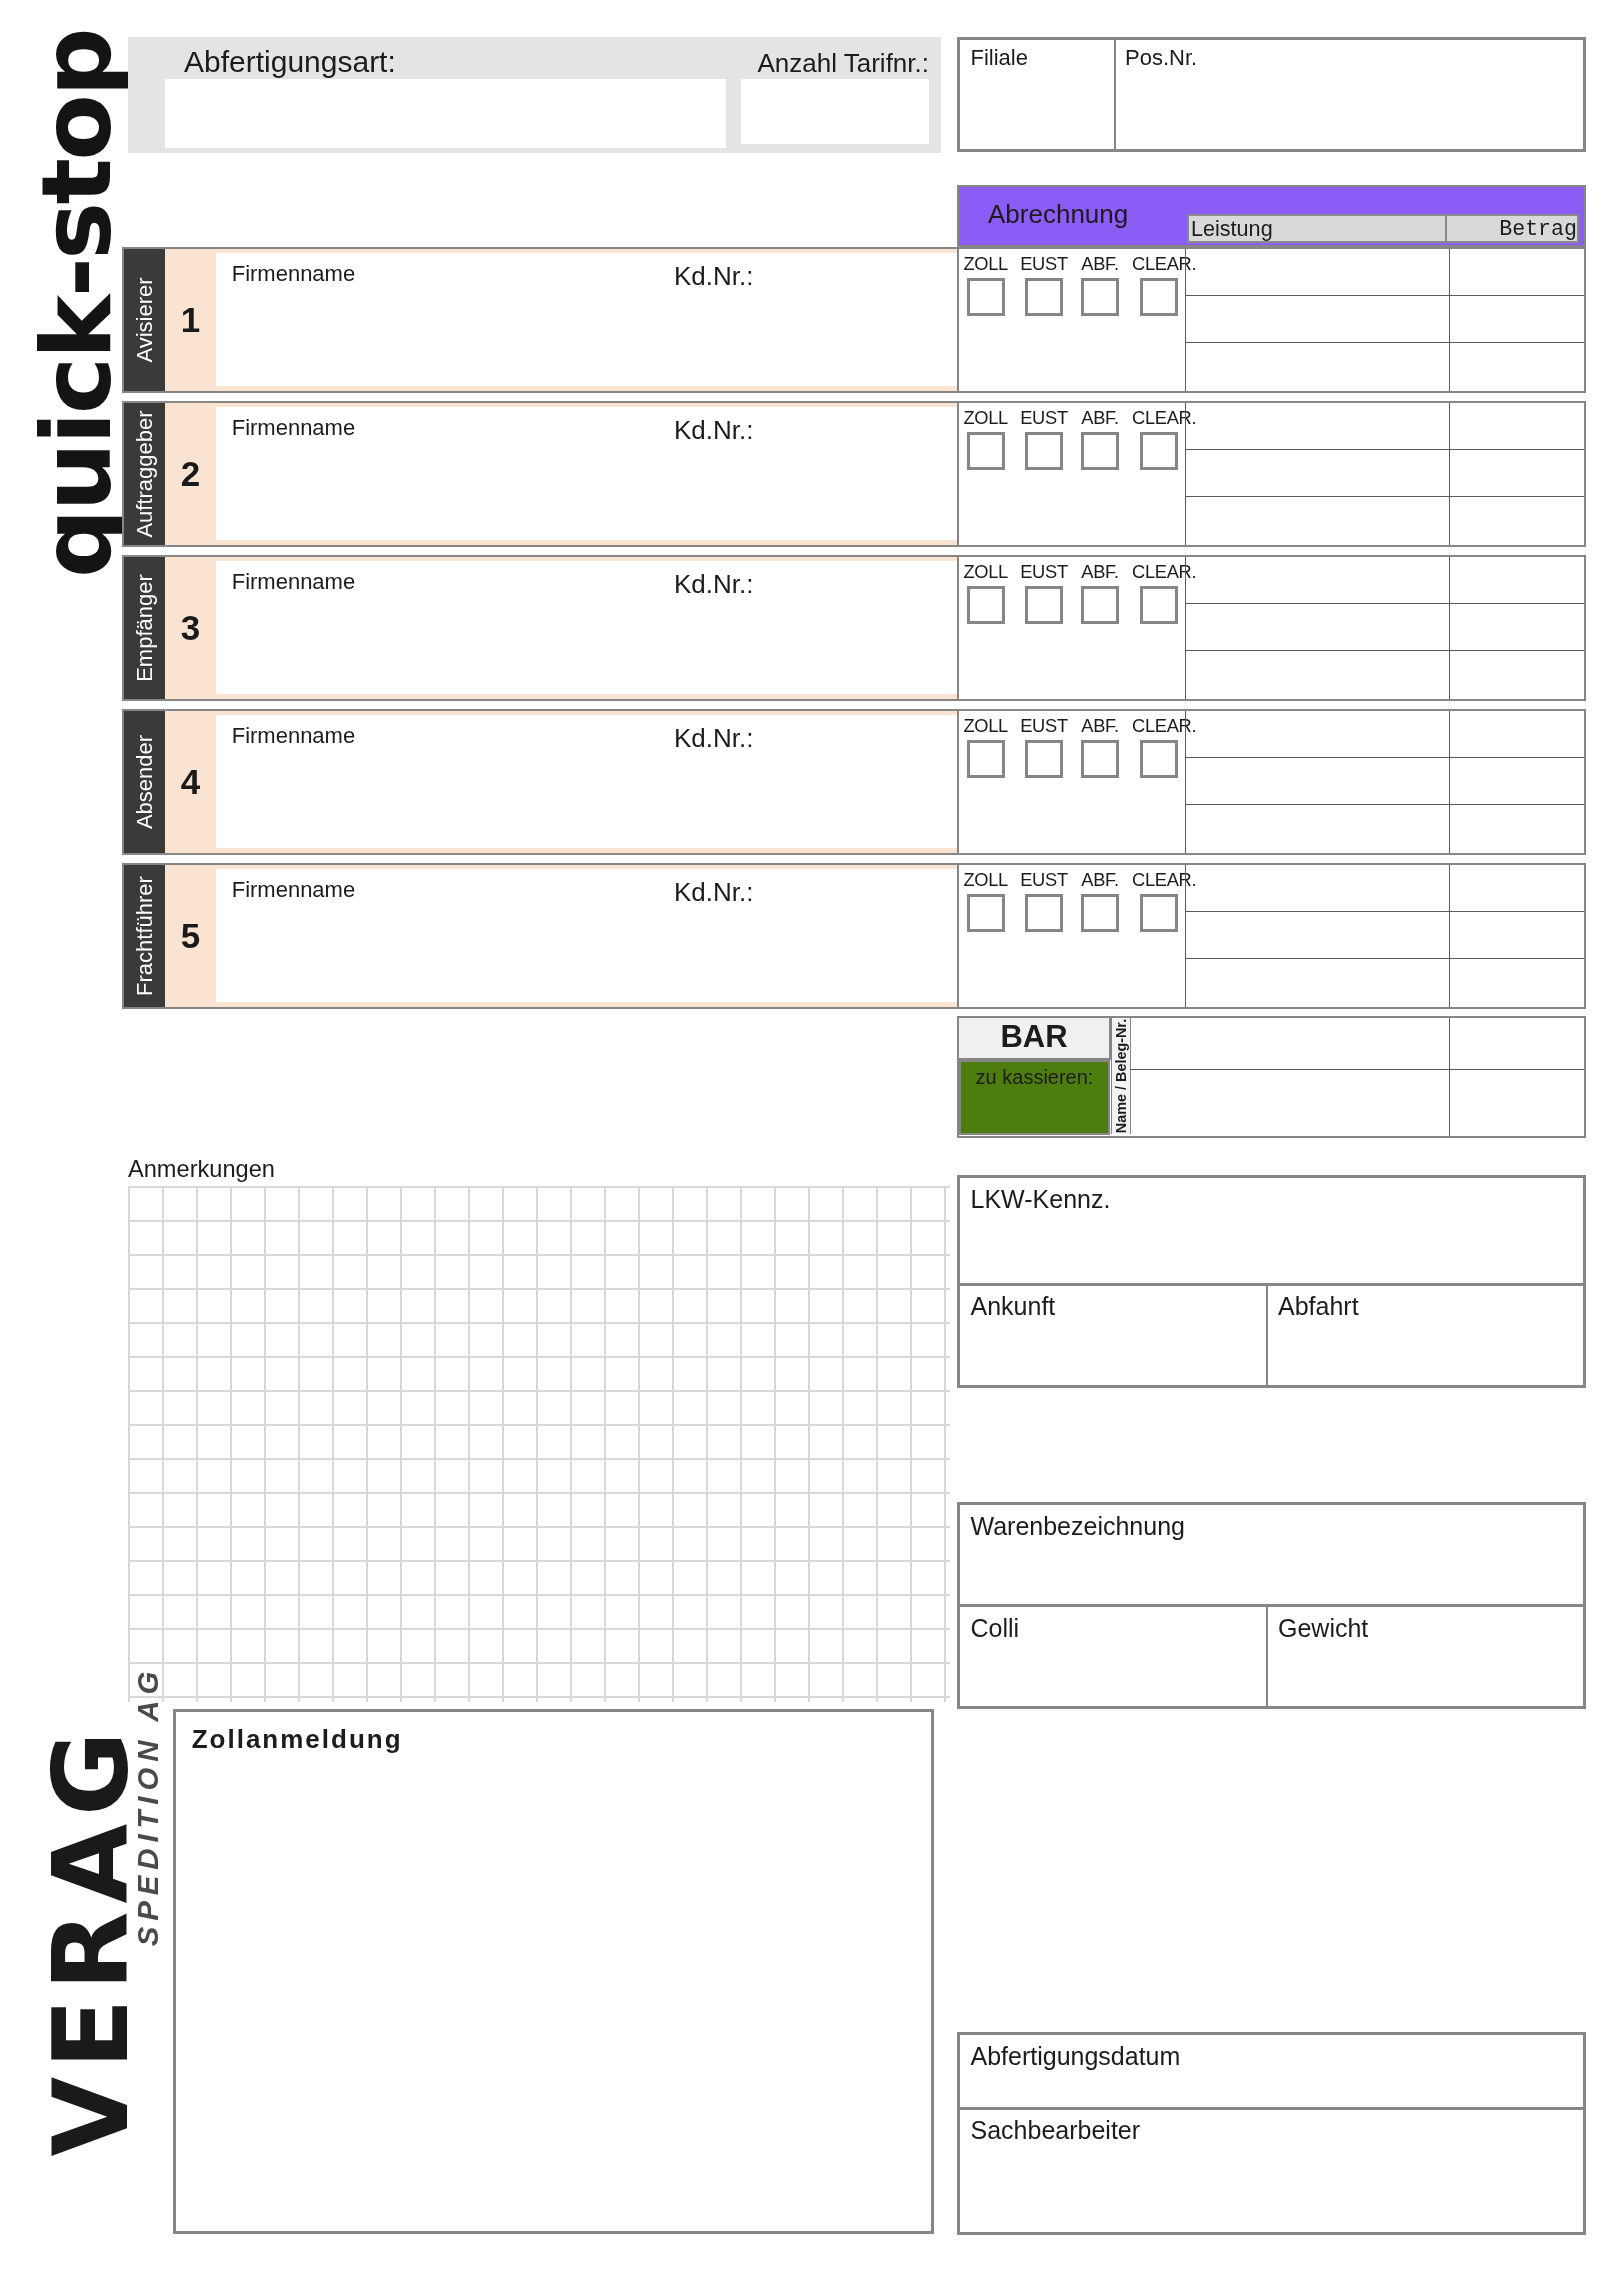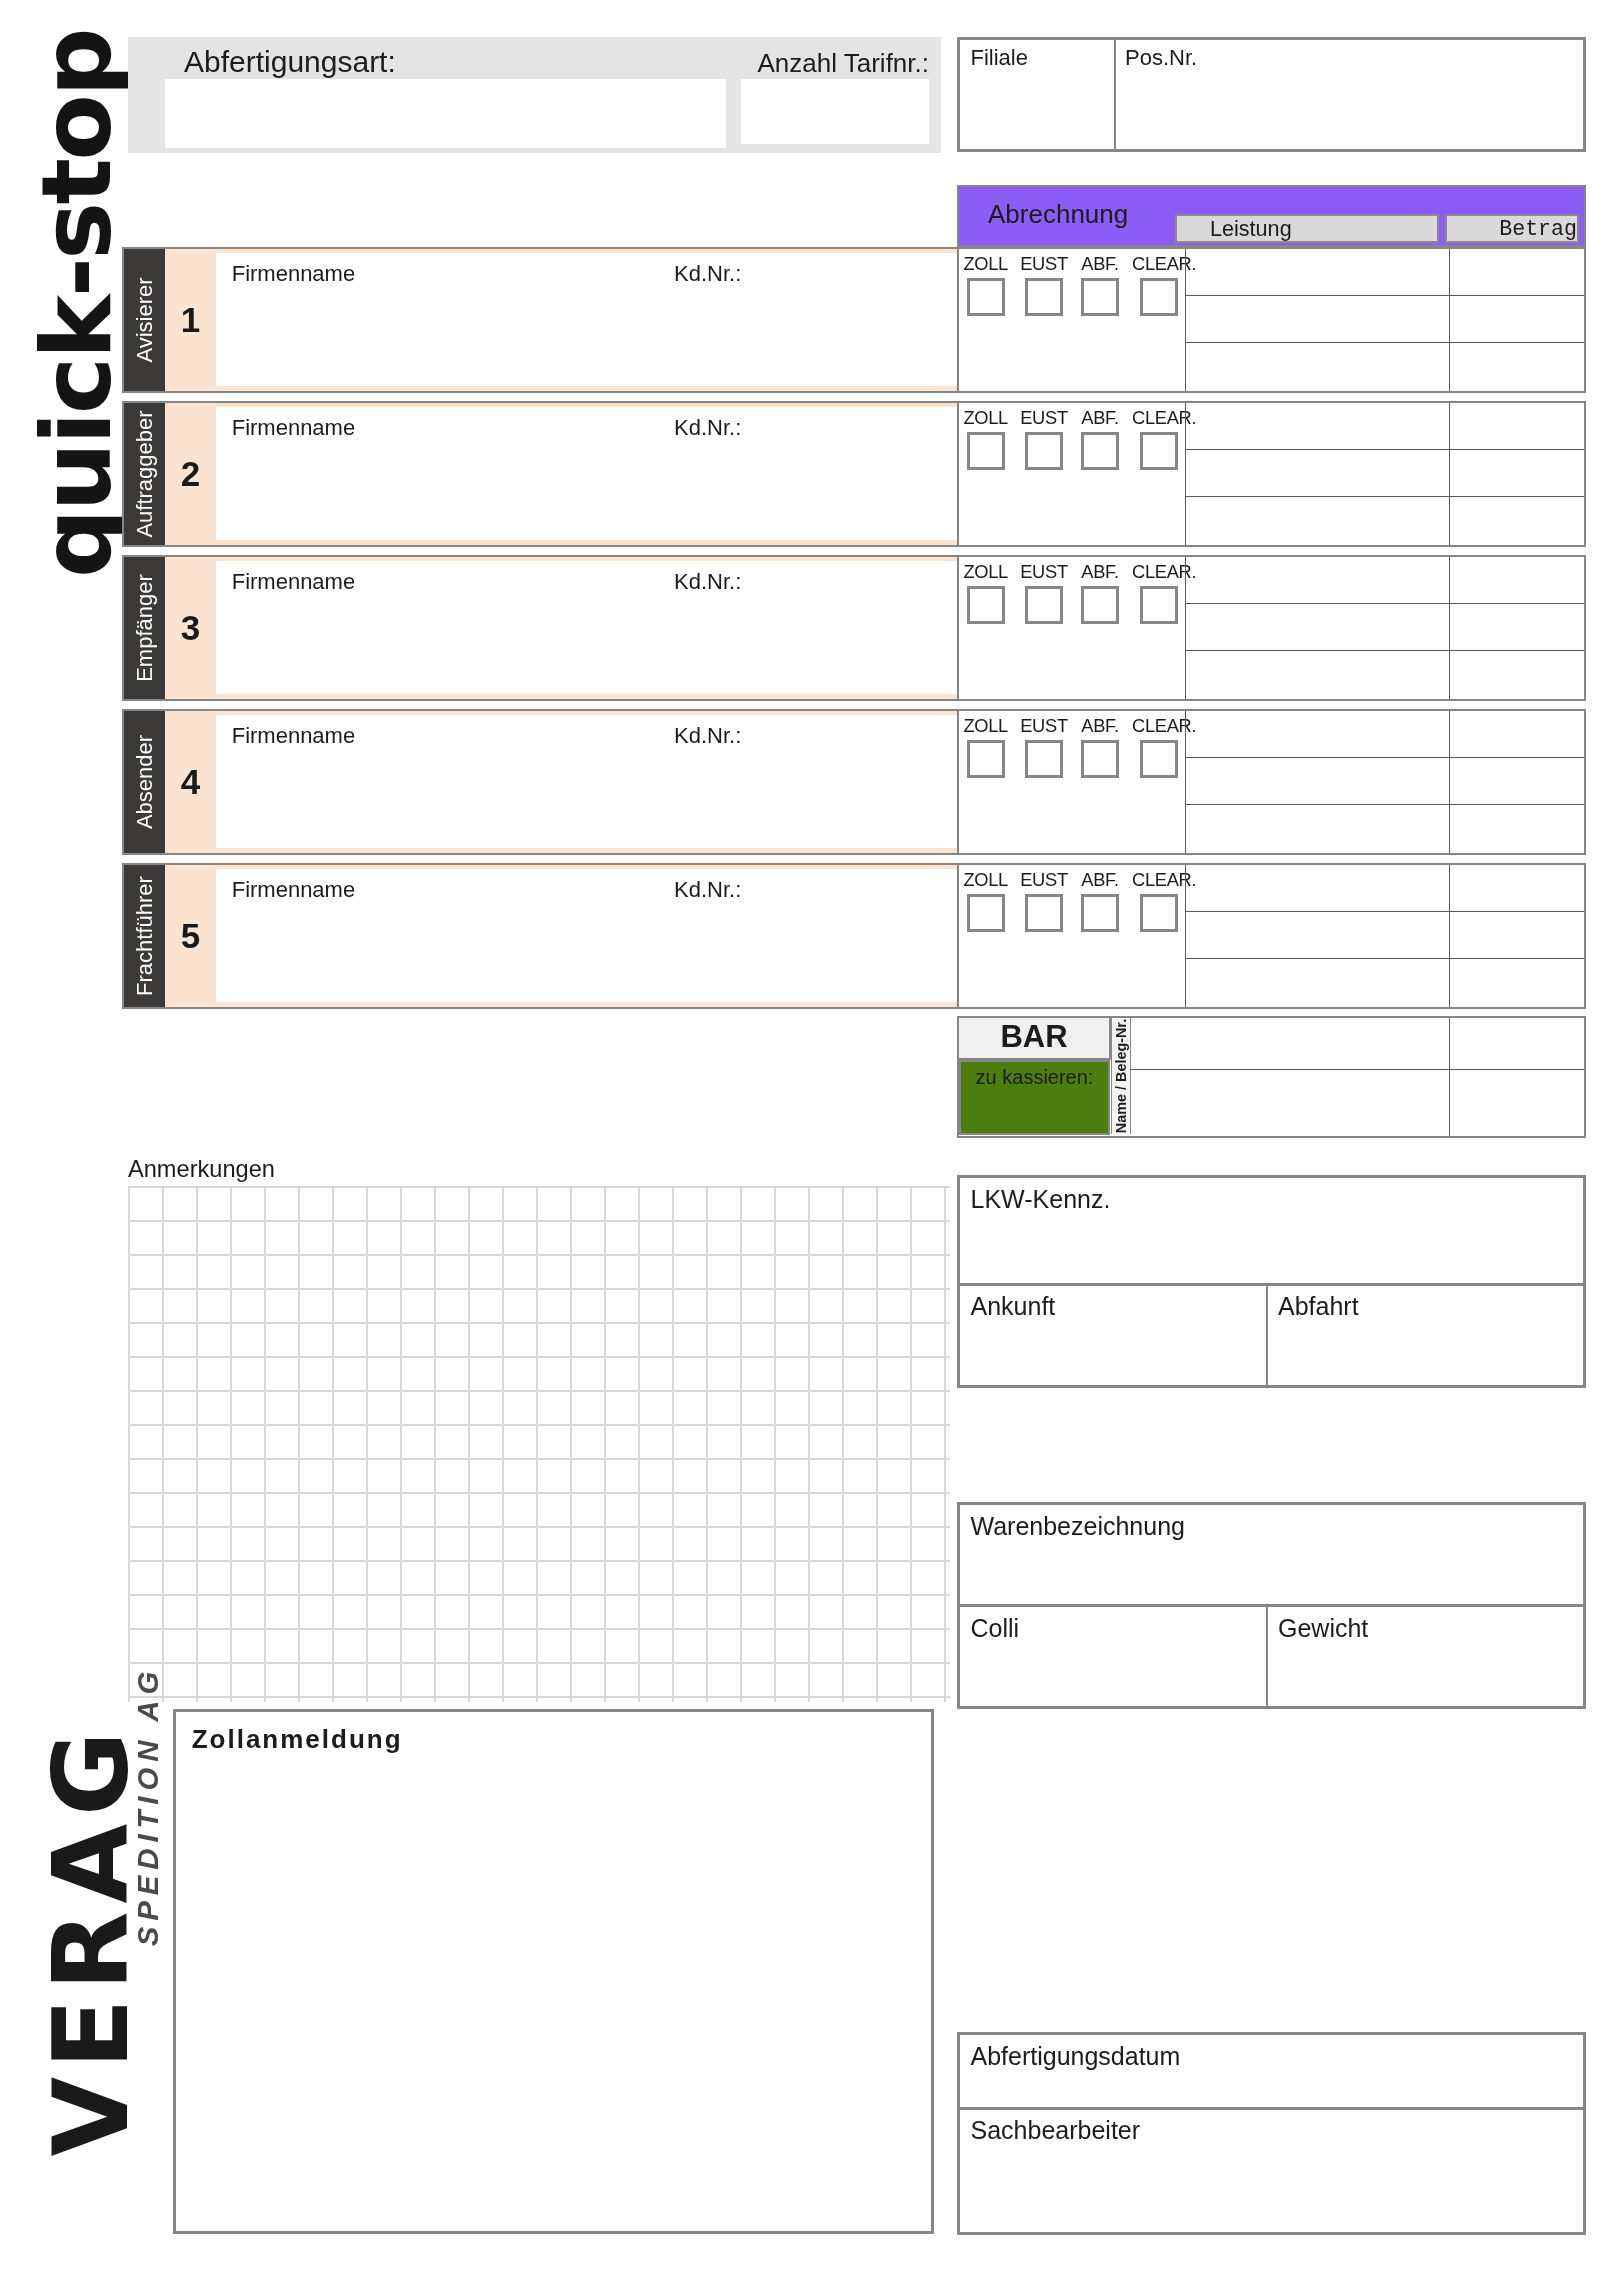--- a/index.html
+++ b/index.html
@@ -30,32 +30,32 @@
   .tarif-input { position:absolute; left:613px; top:42px; width:188px; height:65px; background:#fff; }
 
   .filiale-box { left:957px; top:37px; width:629px; height:115px; background:#fff; border:3.3px solid #868686; }
   .filiale-div { position:absolute; left:154px; top:0; bottom:0; width:2px; background:#868686; }
   .cell-label { position:absolute; font-size:22px; }
 
   
   .abr-head { left:957px; top:185px; width:629px; height:62px; background:#8b5cf6; border:2.6px solid #868686; }
   .abr-title { position:absolute; left:29px; top:11.8px; font-size:26px; }
   .abr-col { position:absolute; top:27px; height:29.4px; background:#d9d9d9; border:2px solid #8a8a8a; font-size:21.6px; }
-  .abr-col.leistung { left:216px; width:264px; padding-left:33px; line-height:26px; }
+  .abr-col.leistung { left:228px; width:264px; padding-left:2px; line-height:26px; }
   .abr-col.betrag { left:486px; width:134px; text-align:right; line-height:26px;font-family:Liberation Mono, monospace; }
 
   
   .slot { top:calc(247px + var(--i) * 154px); }
   .party-left { position:absolute; left:122px; width:847px; height:146px; border:2.6px solid #868686; background:#fbe3d1; }
   .party-roletab { position:absolute; left:0; top:0; bottom:0; width:41px; background:#3b3a39; }
   .party-roletab span { color:#fff; font-size:22px; }
   .party-num { position:absolute; left:41px; top:0; bottom:0; width:51px; display:flex; align-items:center; justify-content:center; font-size:35px; font-weight:bold; color:#1a1a1a; }
   .party-field { position:absolute; left:92px; top:3.9px; width:743px; height:133px; background:#fff; }
   .party-field .fn { position:absolute; left:15.7px; top:7.9px; font-size:22px; }
-  .party-field .kd { position:absolute; left:458px; top:7.9px; font-size:22px; }
+  .party-field .kd { position:absolute; left:458px; top:7.9px; font-size:26px; }
 
   
   .party-right { position:absolute; left:957px; width:629px; height:146px; border:2.6px solid #868686; background:#fff; }
   .chk-label { position:absolute; top:3.9px; width:52px; text-align:center; font-size:18.3px; letter-spacing:-0.3px; }
   .chk-box { position:absolute; top:29px; width:38px; height:38px; border:3.9px solid #868686; background:#fff; }
   .vline { position:absolute; top:0; bottom:0; width:1.3px; background:#5a5a5a; }
   .hline { position:absolute; height:1.3px; background:#5a5a5a; }
   .tcell { position:absolute; }
 
   

